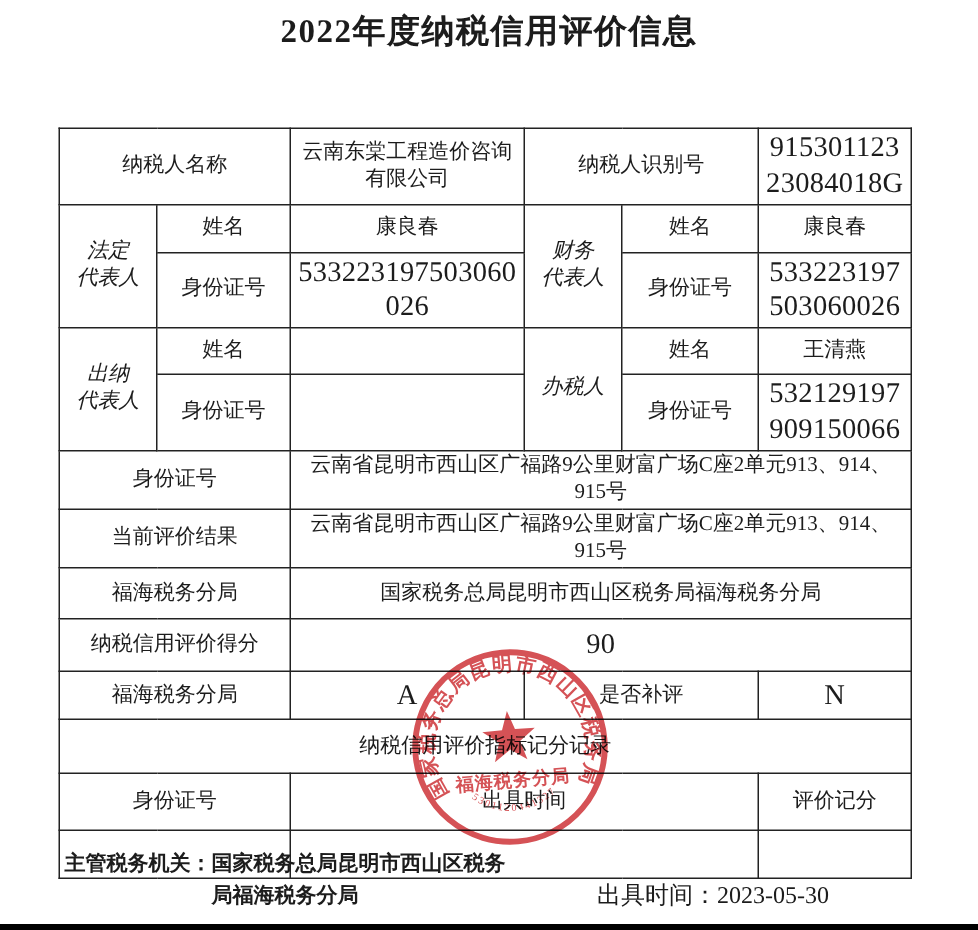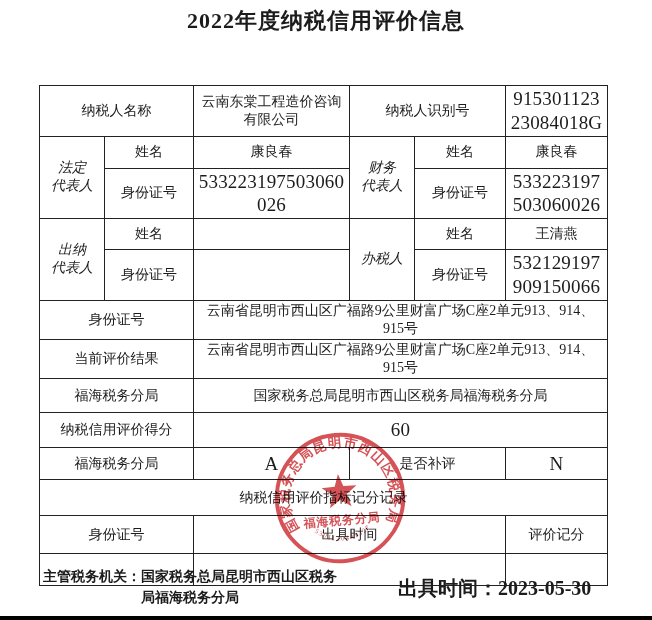--- a/index.html
+++ b/index.html
@@ -26,22 +26,22 @@
   tr.r1{height:41px} tr.r2{height:32px} tr.r3{height:35px} tr.r4{height:31px}
   tr.r5{height:35px} tr.r6{height:34px} tr.r7{height:35px} tr.r8{height:34px}
   tr.r9{height:35px} tr.r10{height:32px} tr.r11{height:36px} tr.r12{height:38px}
   tr.r13{height:32px}
 
   .footer-left {
     position:absolute; left:40px; top:566px; width:300px;
     text-align:center; font-size:14px; font-weight:bold; line-height:1.5;
   }
   .footer-right {
-    position:absolute; left:398px; top:575px;
-    font-size:20px; font-weight:bold;
+    position:absolute; left:398px; top:587px;
+    font-size:16px; font-weight:normal;
   }
   .bottom-bar {
     position:absolute; left:0; top:616px; width:652px; height:4px; background:#000;
   }
 
   .seal {
     position:absolute; left:269px; top:427px; width:142px; height:142px;
     transform:rotate(-5deg);
     mix-blend-mode:multiply; opacity:0.88;
     pointer-events:none;
@@ -108,21 +108,21 @@
       <tr class="r7">
         <td colspan="2">当前评价结果</td>
         <td colspan="4">云南省昆明市西山区广福路9公里财富广场C座2单元913、914、915号</td>
       </tr>
       <tr class="r8">
         <td colspan="2">福海税务分局</td>
         <td colspan="4">国家税务总局昆明市西山区税务局福海税务分局</td>
       </tr>
       <tr class="r9">
         <td colspan="2">纳税信用评价得分</td>
-        <td colspan="4" class="num">60</td>
+        <td colspan="4" class="num">90</td>
       </tr>
       <tr class="r10">
         <td colspan="2">福海税务分局</td>
         <td class="num">A</td>
         <td colspan="2">是否补评</td>
         <td class="num">N</td>
       </tr>
       <tr class="r11">
         <td colspan="6">纳税信用评价指标记分记录</td>
       </tr>

